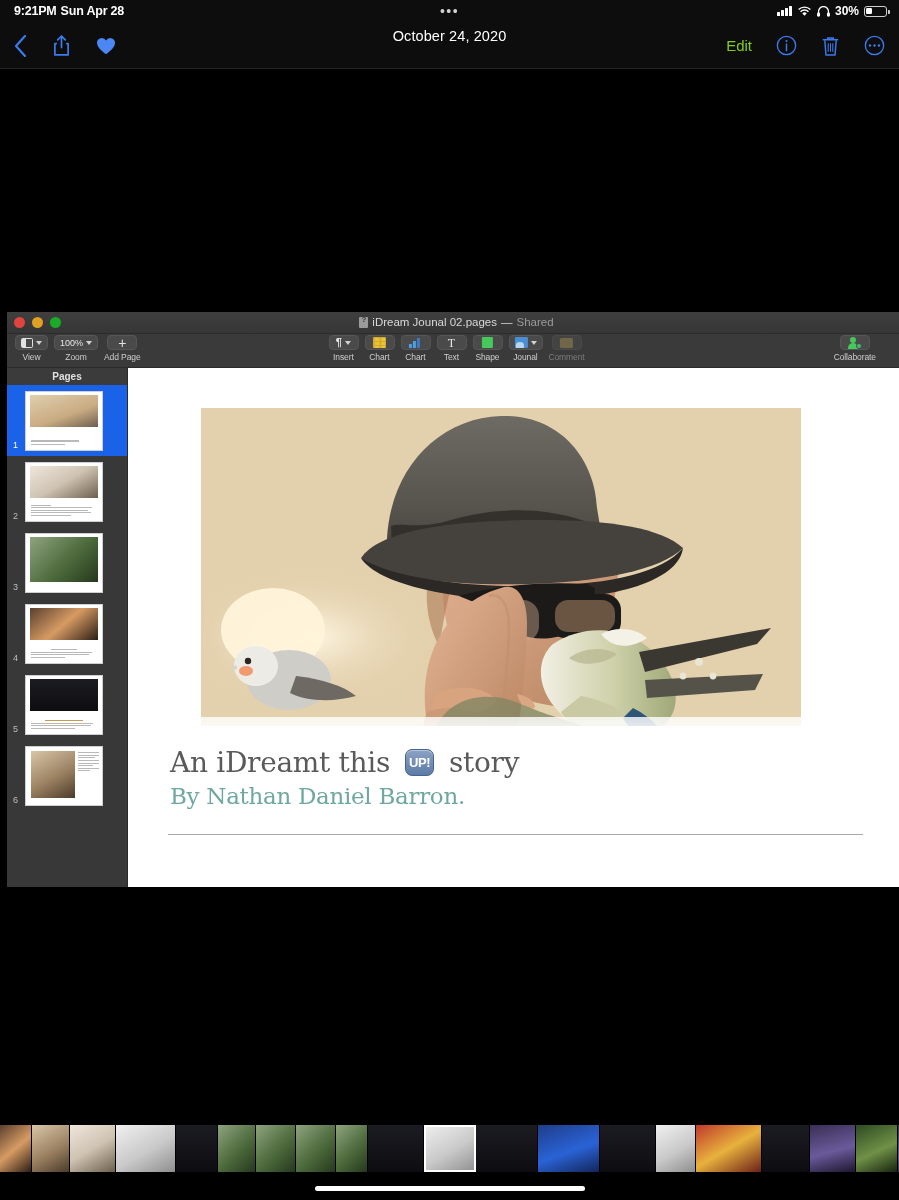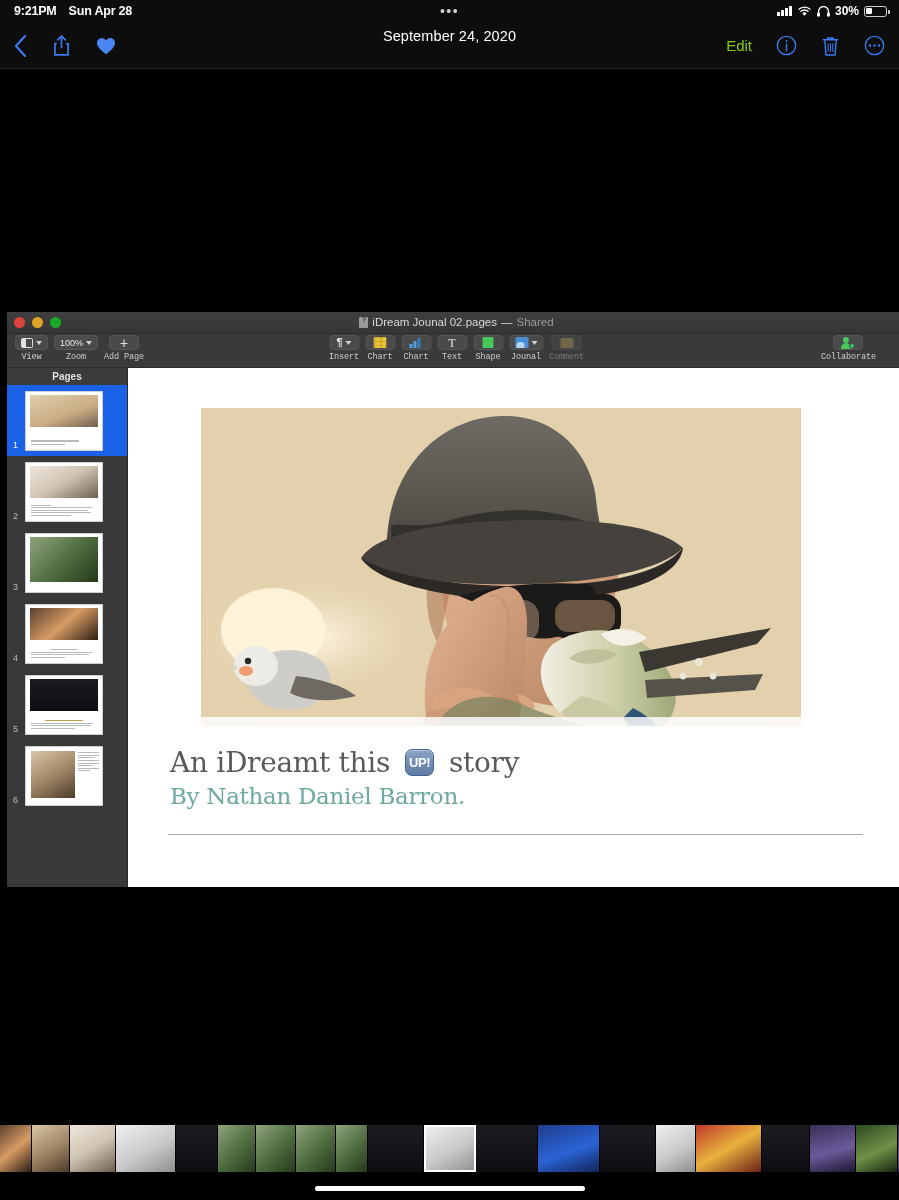--- a/index.html
+++ b/index.html
@@ -2,21 +2,21 @@
 <html><head>
 <meta charset="utf-8">
 <style>
   * { margin:0; padding:0; box-sizing:border-box; }
   html,body { width:899px; height:1200px; background:#000; overflow:hidden;
     font-family:"Liberation Sans", sans-serif; -webkit-font-smoothing:antialiased; }
 
   
   .statusbar { position:absolute; left:0; top:0; width:899px; height:22px;
     background:#0d0d0d; color:#fff; display:flex; align-items:center; }
-  .sb-left { position:absolute; left:14px; display:flex; align-items:center; gap:12px;
+  .sb-left { position:absolute; left:14px; display:flex; align-items:center; gap:4px;
     font-size:12.5px; font-weight:bold; letter-spacing:-.2px; }
   .sb-center { position:absolute; left:0; right:0; text-align:center;
     font-size:14px; letter-spacing:1.5px; color:#cfcfcf; line-height:1; }
   .sb-right { position:absolute; right:12px; display:flex; align-items:center; gap:5px;
     font-size:12px; font-weight:bold; }
   .bars { display:flex; align-items:flex-end; gap:1.5px; height:10px; }
   .bars i { width:2.5px; background:#fff; display:block; border-radius:.5px; }
   .bars i:nth-child(1){height:4px}.bars i:nth-child(2){height:6px}
   .bars i:nth-child(3){height:8px}.bars i:nth-child(4){height:10px}
   .batt { width:23px; height:11px; border:1.4px solid #cfcfcf; border-radius:3px;
@@ -59,21 +59,21 @@
   .win-toolbar { position:relative; height:34px; background:#3a3a3a;
     border-bottom:1px solid #2b2b2b; }
   .tgrp { position:absolute; top:1px; display:flex; gap:6px; }
   .tgrp.left { left:8px; }
   .tgrp.center { left:50%; transform:translateX(-50%); }
   .tgrp.right { right:30px; }
   .tbtn { display:flex; flex-direction:column; align-items:center; width:auto; }
   .tbox { height:15px; min-width:30px; padding:0 5px; background:#4a4a4a;
     border:1px solid #565656; border-radius:4px; display:flex; align-items:center;
     justify-content:center; gap:3px; }
-  .tlabel { font-size:8.5px; color:#cdcdcd; margin-top:2px; letter-spacing:-.1px;font-family:Liberation Mono, monospace; }
+  .tlabel { font-size:8.5px; color:#cdcdcd; margin-top:2px; letter-spacing:-.1px; }
   .tlabel.dim { color:#7c7c7c; }
   .chev { width:0;height:0;border-left:3px solid transparent;border-right:3px solid transparent;
     border-top:4px solid #d2d2d2; }
   .gl-view{width:12px;height:10px;border:1.4px solid #e2e2e2;border-radius:1.5px;position:relative;}
   .gl-view::before{content:"";position:absolute;left:0;top:0;bottom:0;width:4px;background:#e2e2e2;}
   .zoomtxt{font-size:9px;color:#e6e6e6;}
   .gl-plus{color:#e2e2e2;font-size:14px;line-height:1;font-weight:300;}
   .gl-para{color:#e8e8e8;font-size:11px;line-height:1;font-weight:bold;}
   .gl-table{width:13px;height:11px;background:#e8c33c;border-radius:1px;
     background-image:linear-gradient(#d2ab2a 1.5px,transparent 1.5px),
@@ -200,21 +200,21 @@
       </svg>
     </span>
     <span class="ic">
       <svg width="20" height="18" viewBox="0 0 22 20">
           <path d="M11 19S1 12.6 1 6.6A5.3 5.3 0 0 1 11 4a5.3 5.3 0 0 1 10 2.6C21 12.6 11 19 11 19z" fill="#4c86f2"></path>
         </svg>
     </span>
   </div>
 
   <div class="nav-title">
-    <div class="d">September 24, 2020</div>
+    <div class="d">October 24, 2020</div>
   </div>
 
   <div class="nav-right">
     <span class="edit-btn">Edit</span>
     <span class="ic">
       <svg width="21" height="21" viewBox="0 0 22 22">
           <circle cx="11" cy="11" r="9.6" stroke="#3b7bf0" stroke-width="1.4" fill="none"></circle>
           <circle cx="11" cy="6.3" r="1.1" fill="#3b7bf0"></circle>
           <path d="M11 9.4v7" stroke="#3b7bf0" stroke-width="1.5" stroke-linecap="round"></path>
         </svg>

